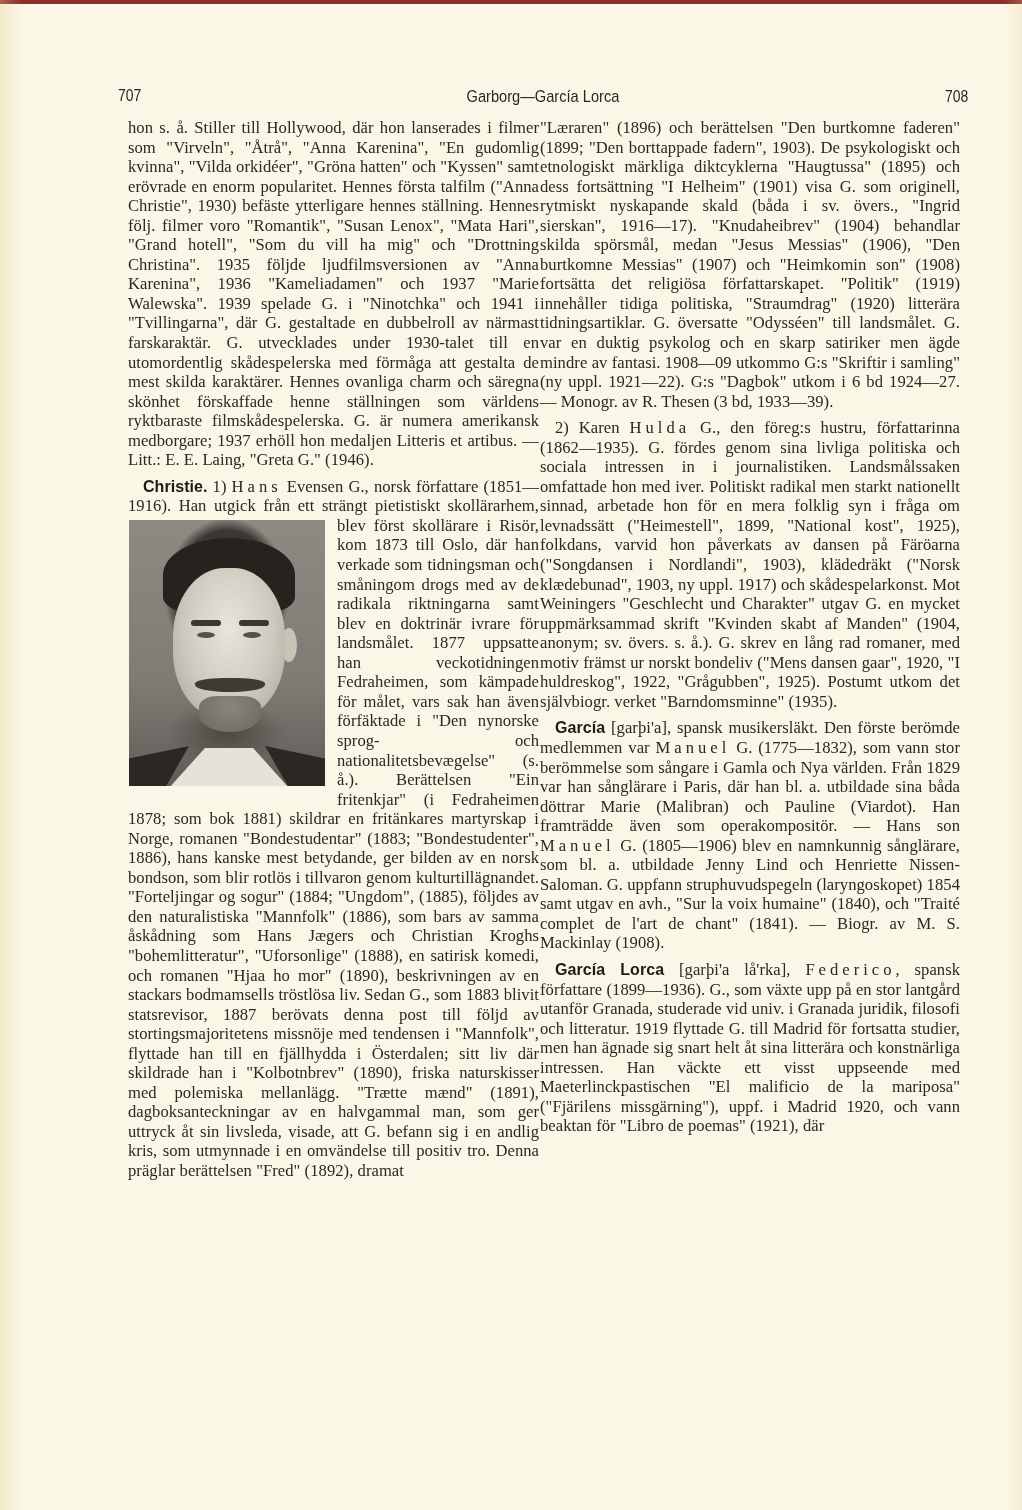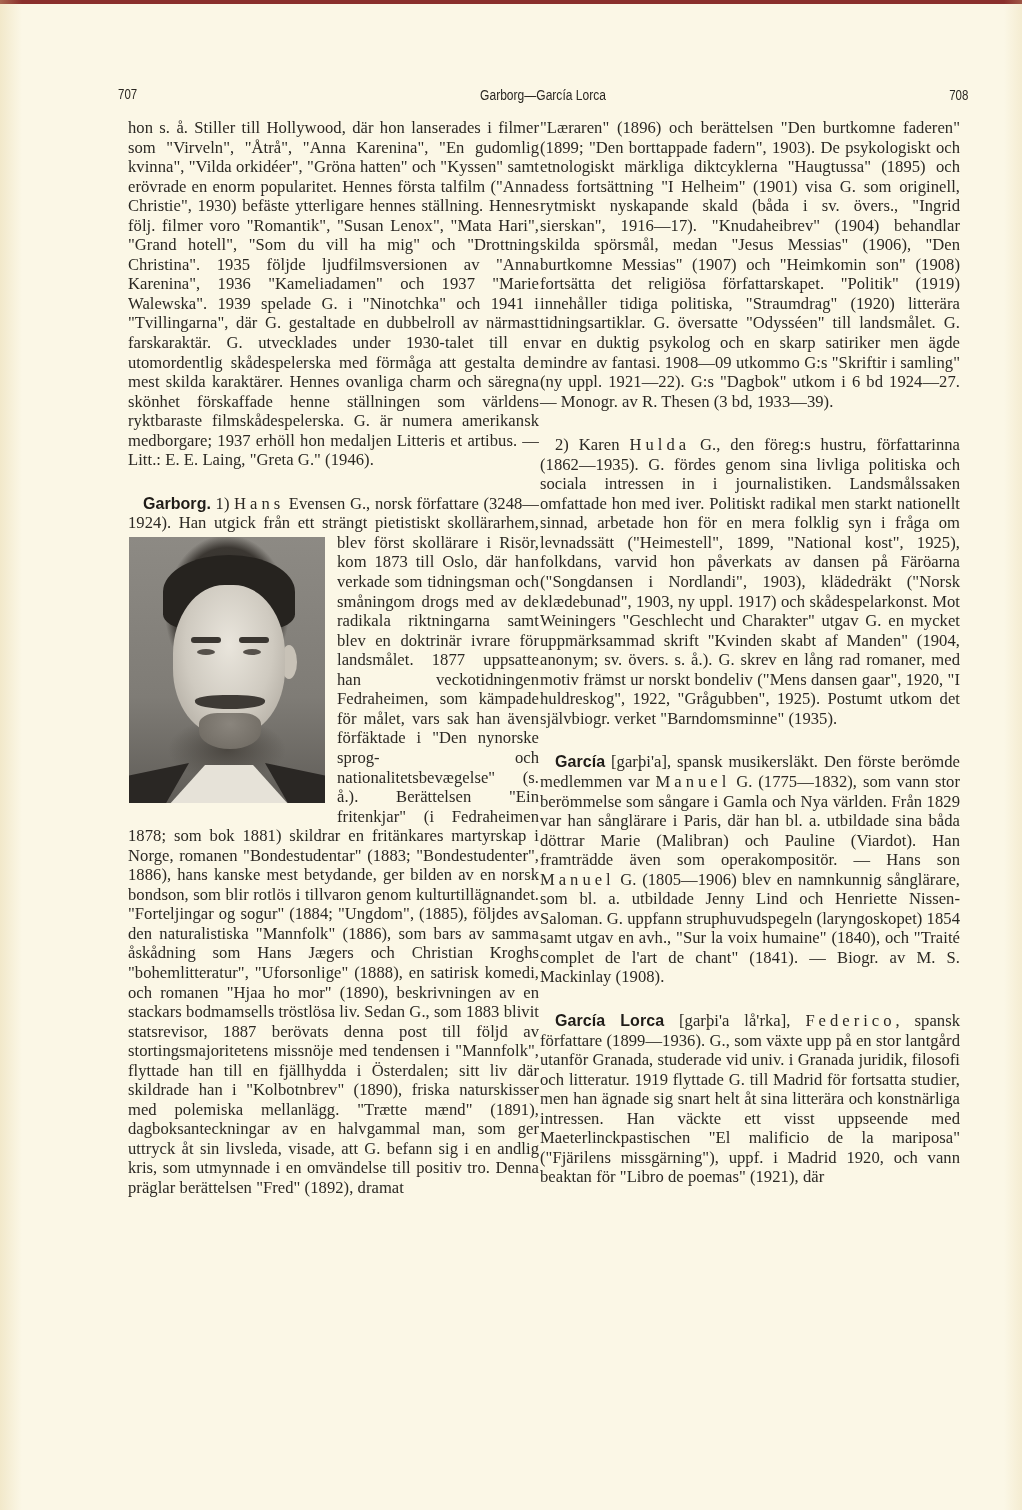--- a/index.html
+++ b/index.html
@@ -29,21 +29,21 @@
         linear-gradient(270deg, rgba(225,205,150,0.25) 0px, rgba(250,246,228,0) 18px);
       pointer-events: none;
     }
     .running-head {
       position: absolute;
       top: 84px;
       left: 118px;
       width: 850px;
       height: 28px;
       font-family: "Liberation Sans", "DejaVu Sans", sans-serif;
-      font-size: 14px;
+      font-size: 17px;
       color: #2a2722;
     }
     .running-head .page-left {
       position: absolute; left: 0; top: 2px;
       transform: scaleX(0.82); transform-origin: left center;
     }
     .running-head .title {
       position: absolute; left: 0; right: 0; top: 3px;
       text-align: center;
       transform: scaleX(0.86);
@@ -57,21 +57,21 @@
       top: 118px;
       font-size: 16.6px;
       line-height: 19.55px;
       text-align: justify;
       hyphens: manual;
       letter-spacing: 0.05px;
     }
     .col-left { left: 128px; width: 411px; }
     .col-right { left: 540px; width: 420px; }
     .para { margin: 0; text-indent: 0; }
-    .para + .para { margin-top: 24px; }
+    .para + .para { margin-top: 7px; }
     .para.entry { text-indent: 15px; }
     .headword { font-family: "Liberation Sans", "DejaVu Sans", sans-serif; font-weight: bold; font-size: 16px; color: #1f1c18; }
     .spaced { letter-spacing: 4px; }
     .portrait {
       float: left;
       width: 196px;
       height: 266px;
       margin: 4px 12px 4px 1px;
       background:
         radial-gradient(ellipse 38% 30% at 52% 52%, #d8d3c8 0%, #b9b3a8 55%, rgba(0,0,0,0) 70%),
@@ -136,21 +136,21 @@
 
 <div class="running-head">
   <span class="page-left">707</span>
   <span class="title">Garborg—García Lorca</span>
   <span class="page-right">708</span>
 </div>
 
 <div class="column col-left">
   <p class="para">hon s. å. Stiller till Hollywood, där hon lanserades i filmer som "Virveln", "Åtrå", "Anna Karenina", "En gudomlig kvinna", "Vilda orkidéer", "Gröna hatten" och "Kyssen" samt erövrade en enorm popularitet. Hennes första talfilm ("Anna Christie", 1930) befäste ytterligare hennes ställning. Hennes följ. filmer voro "Romantik", "Susan Lenox", "Mata Hari", "Grand hotell", "Som du vill ha mig" och "Drottning Christina". 1935 följde ljudfilmsversionen av "Anna Karenina", 1936 "Kameliadamen" och 1937 "Marie Walewska". 1939 spelade G. i "Ninotchka" och 1941 i "Tvillingarna", där G. gestaltade en dubbelroll av närmast farskaraktär. G. utvecklades under 1930-talet till en utomordentlig skådespelerska med förmåga att gestalta de mest skilda karaktärer. Hennes ovanliga charm och säregna skönhet förskaffade henne ställningen som världens ryktbaraste filmskådespelerska. G. är numera amerikansk medborgare; 1937 erhöll hon medaljen Litteris et artibus. — Litt.: E. E. Laing, "Greta G." (1946).</p>
 
-  <p class="para entry"><span class="headword">Garborg.</span> <span>1)</span> <span class="spaced">Hans</span><span> Evensen G., norsk författare (3248—1924). Han utgick från ett strängt pietistiskt skollärarhem, blev först skollärare i </span><span class="portrait" style="display:block;" title="Portrait photograph of Arne Garborg">
+  <p class="para entry"><span class="headword">Christie.</span> <span>1)</span> <span class="spaced">Hans</span><span> Evensen G., norsk författare (1851—1916). Han utgick från ett strängt pietistiskt skollärarhem, blev först skollärare i </span><span class="portrait" style="display:block;" title="Portrait photograph of Arne Garborg">
         <span class="hair"></span>
         <span class="ear-r"></span>
         <span class="face"></span>
         <span class="brow-l"></span>
         <span class="brow-r"></span>
         <span class="eye-l"></span>
         <span class="eye-r"></span>
         <span class="moustache"></span>
         <span class="beard"></span>
         <span class="collar"></span>

